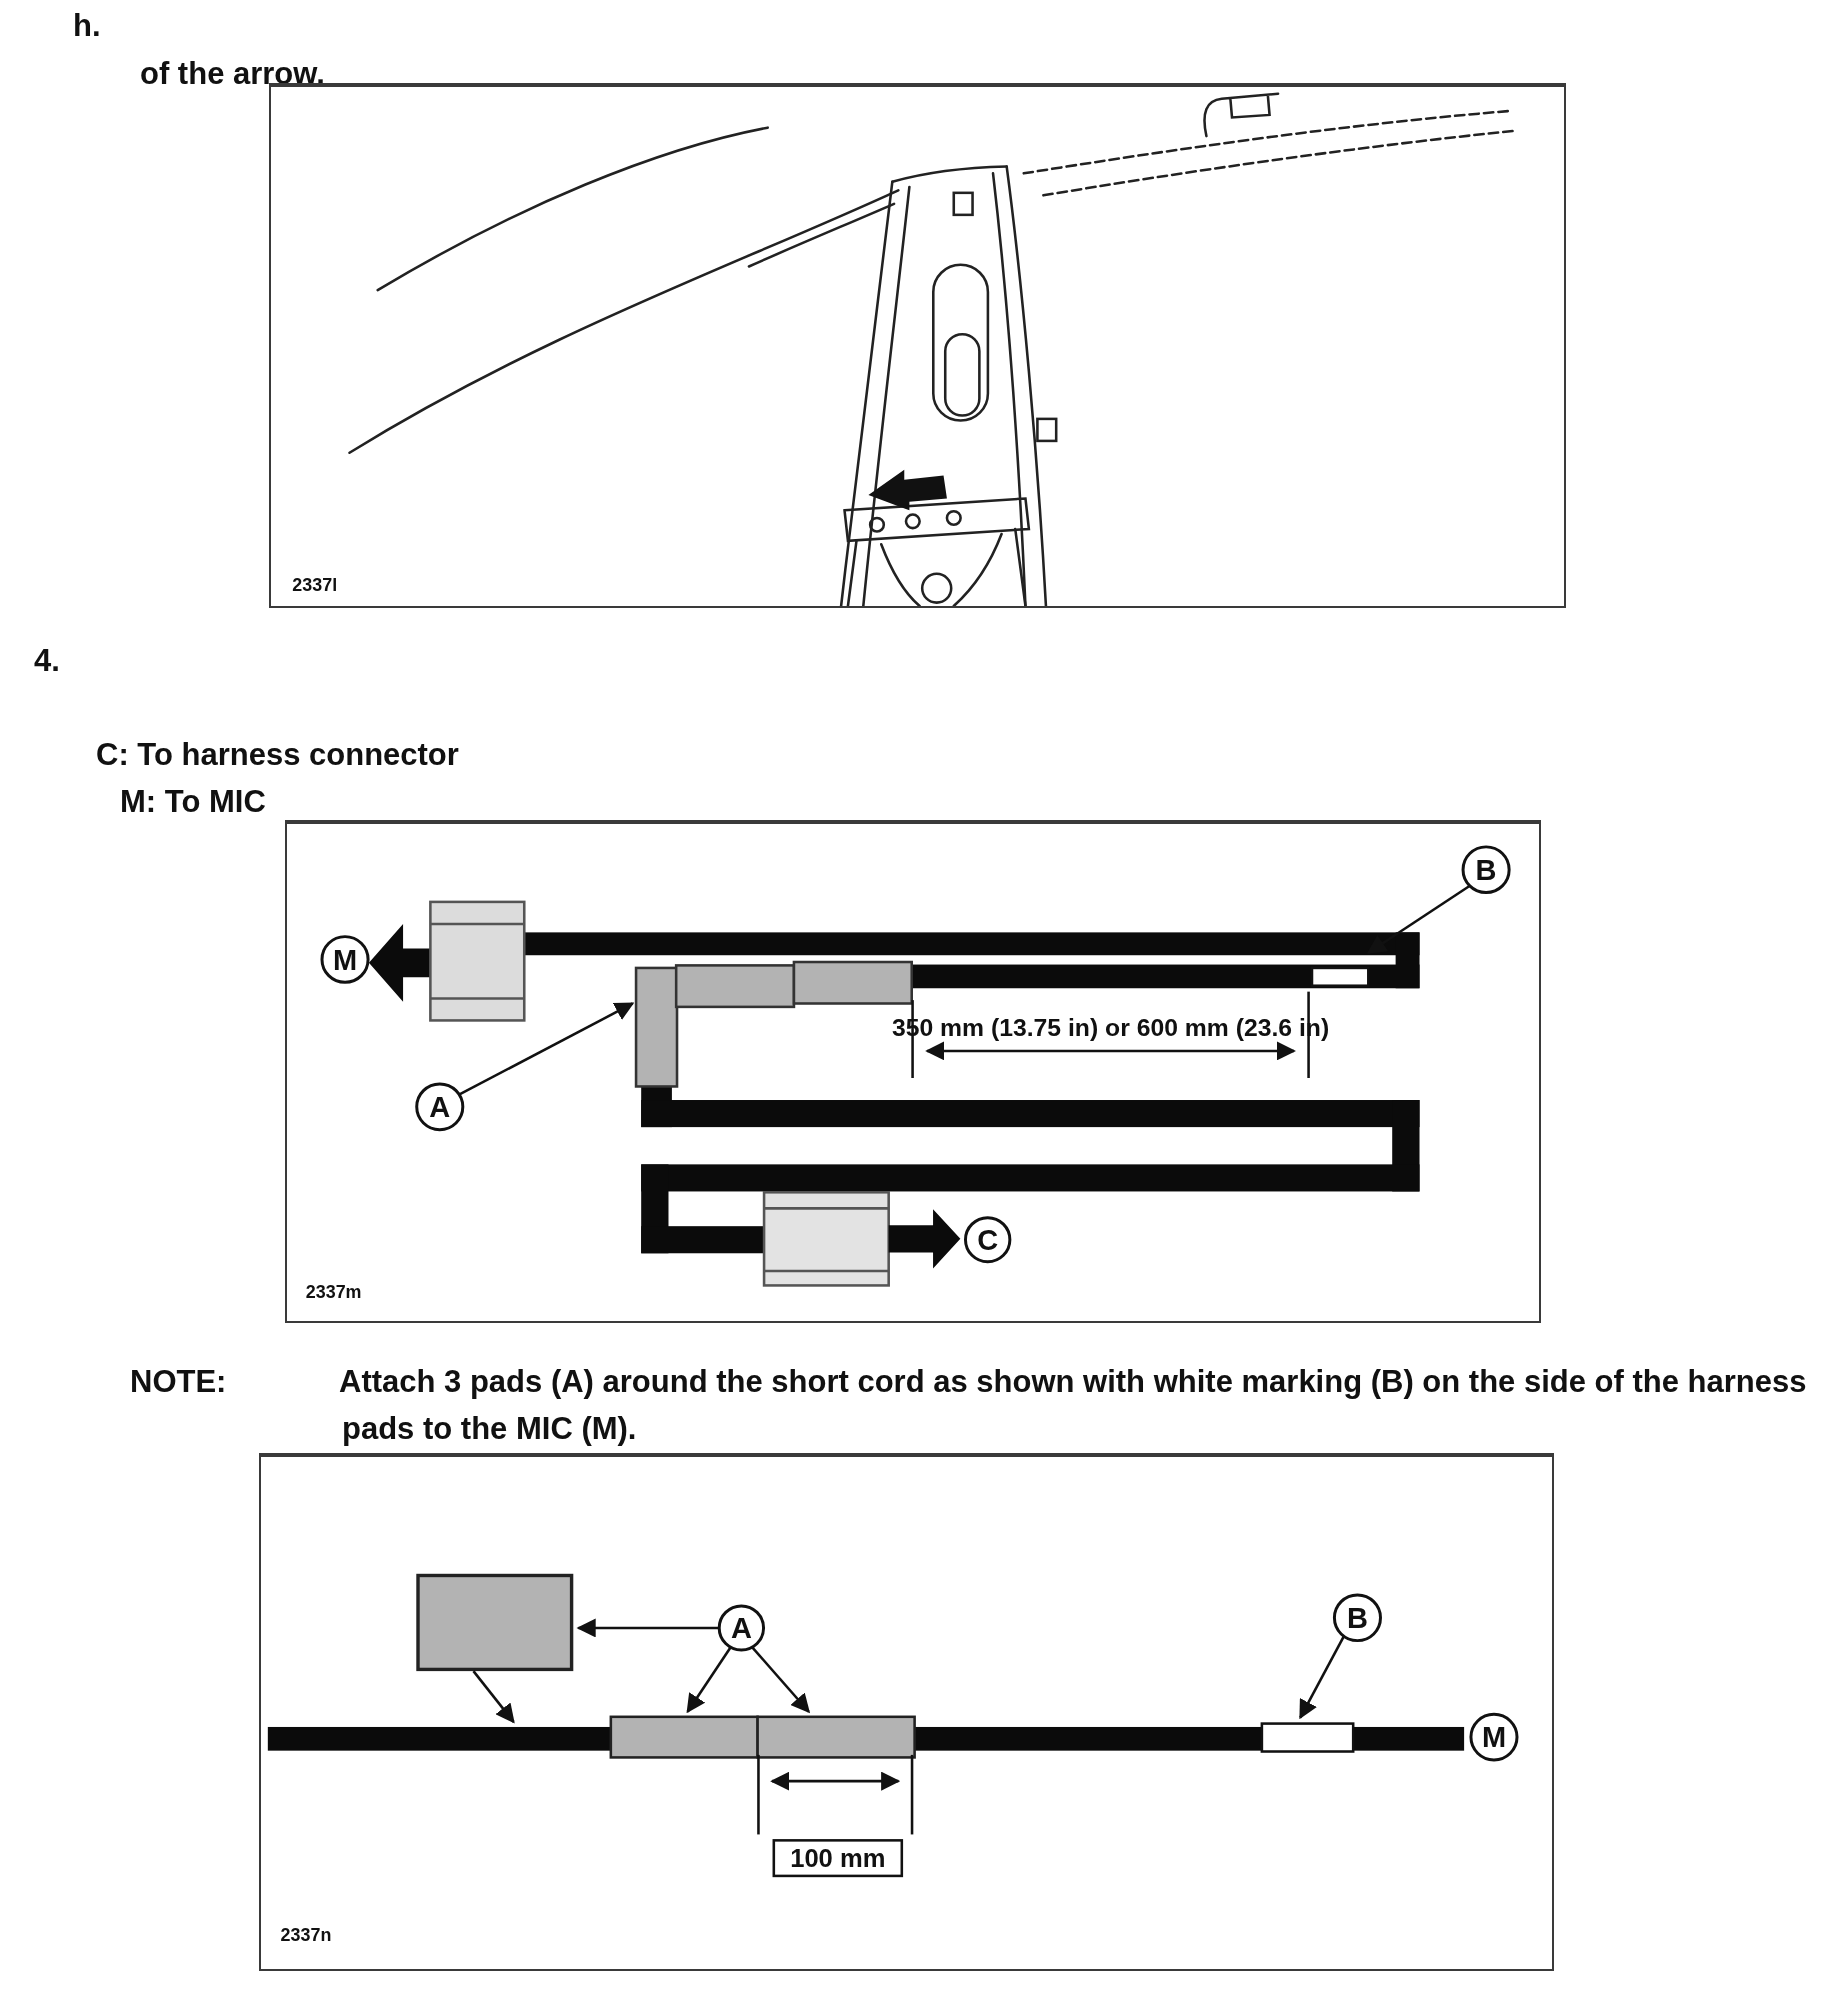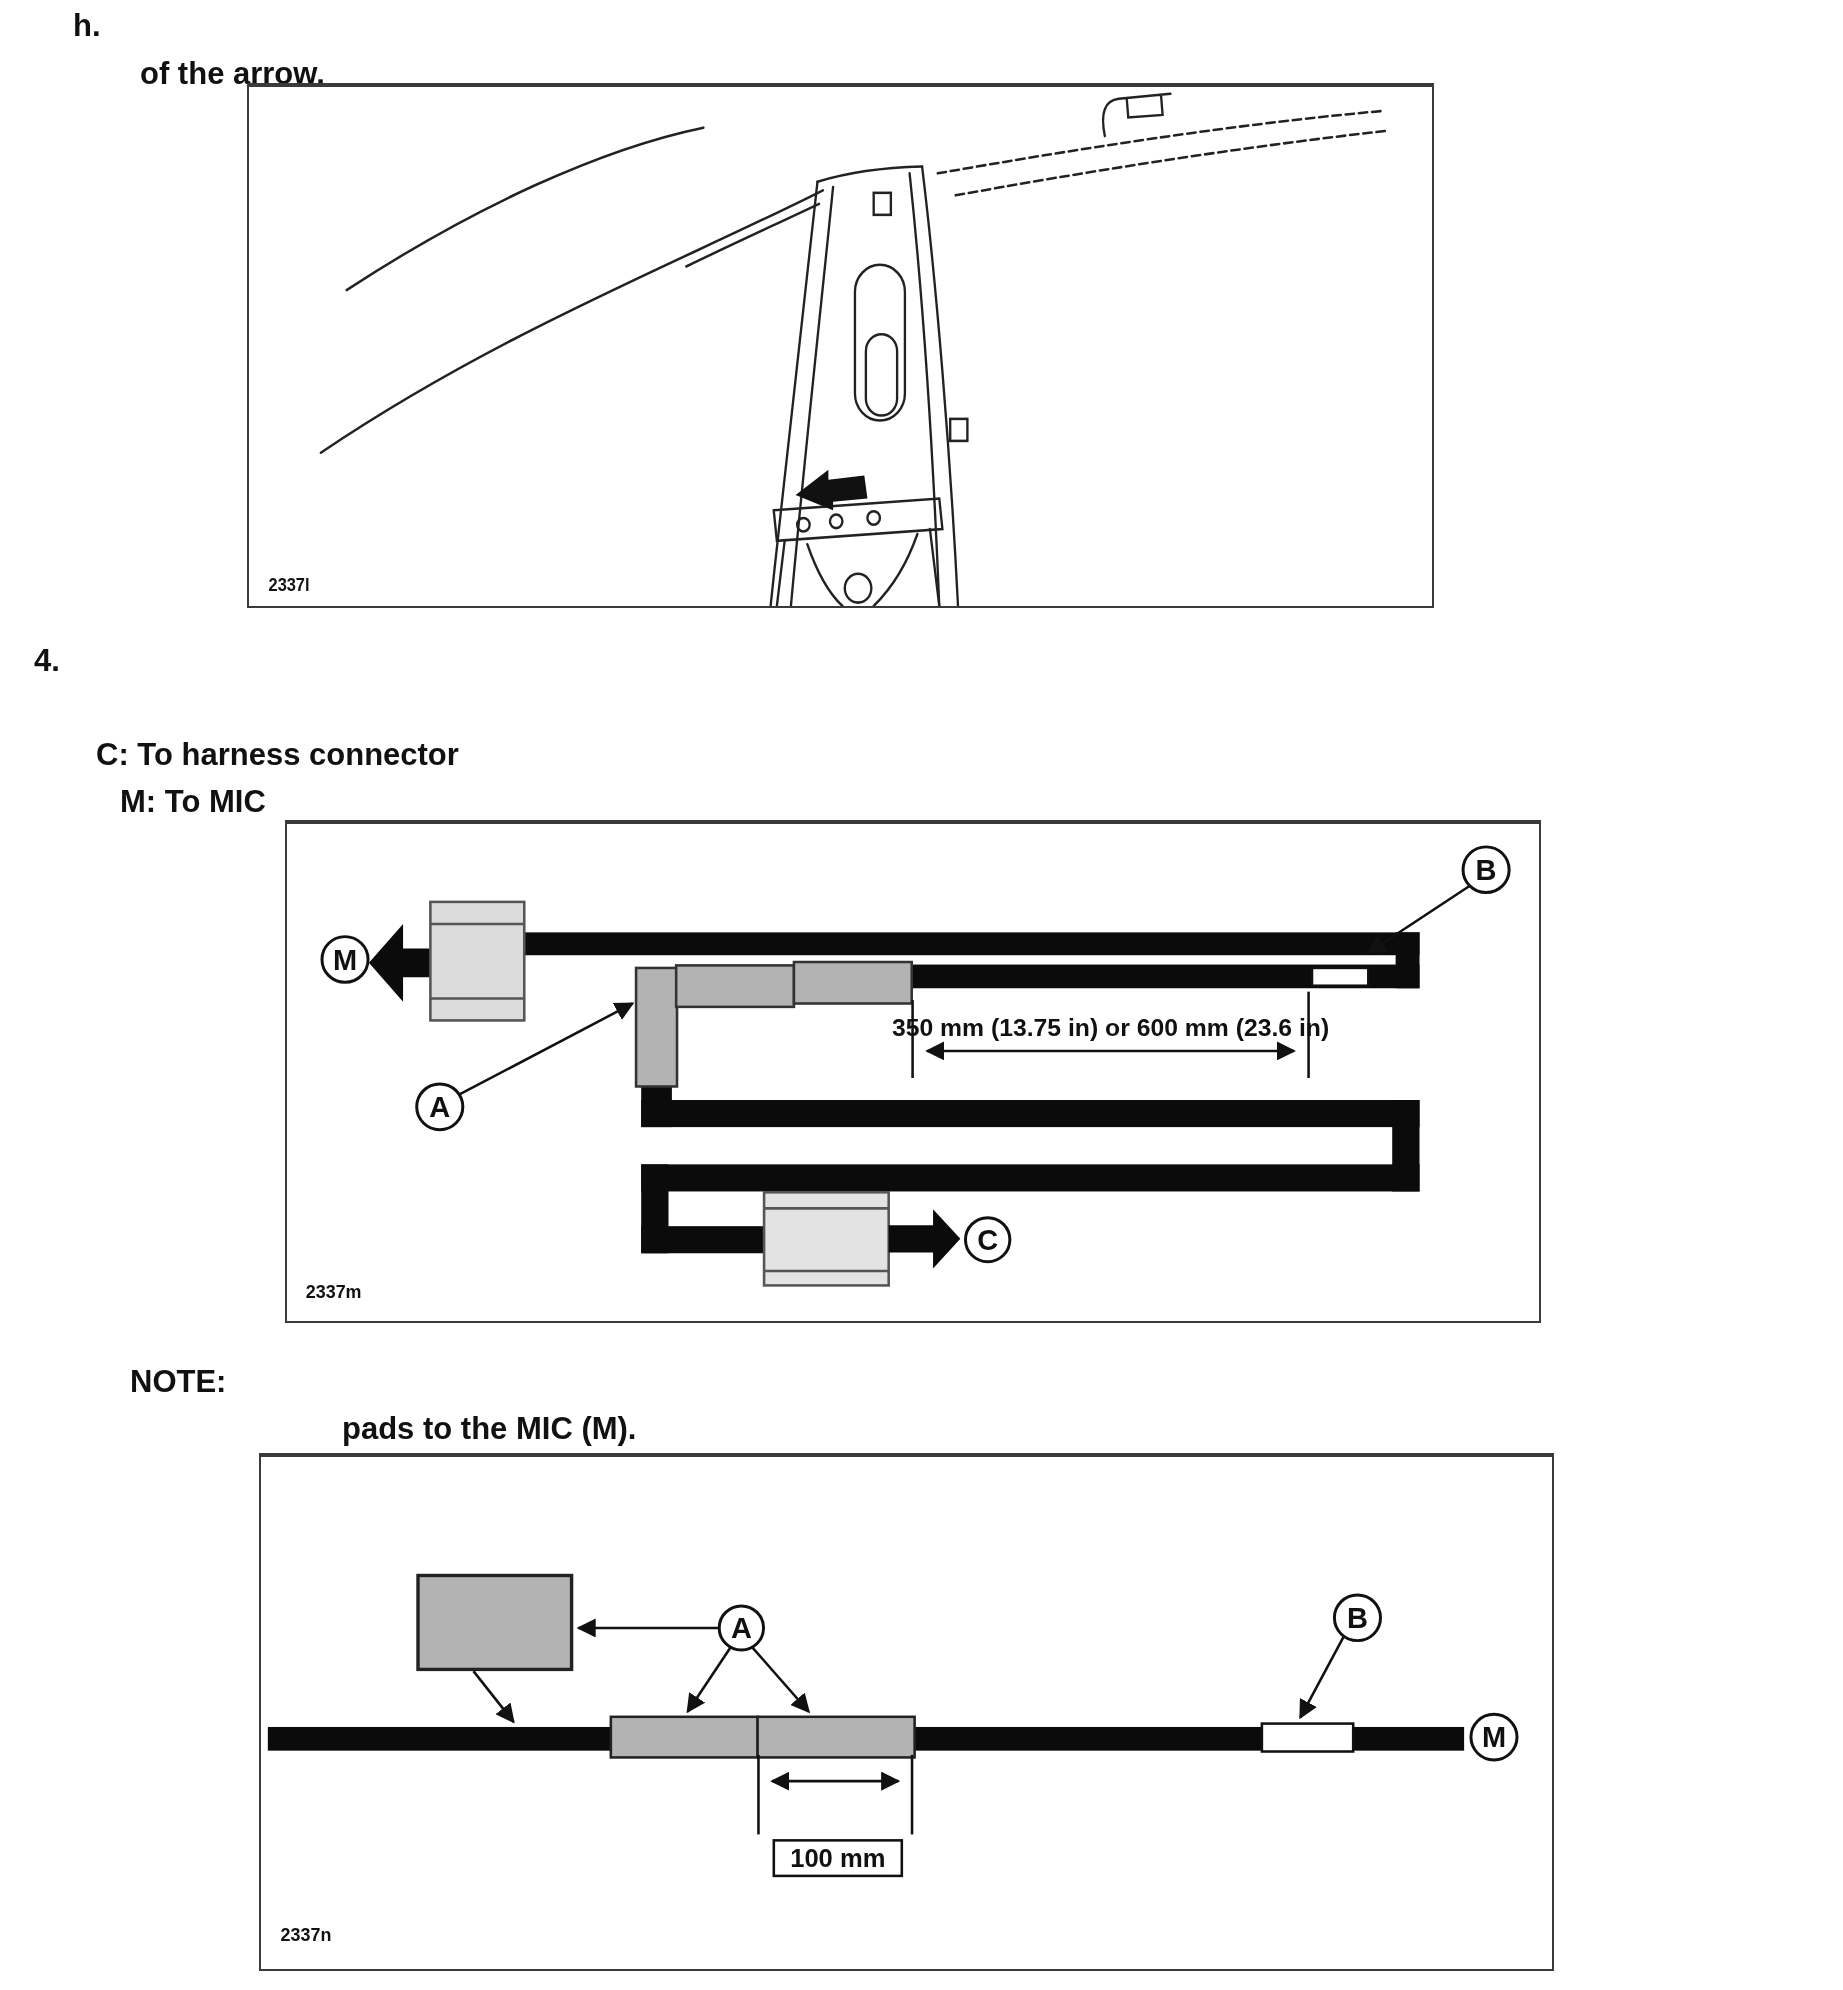--- a/index.html
+++ b/index.html
@@ -37,21 +37,21 @@
   .dim-label { font-size:29px; }
 </style>
 </head>
 <body>
 
 <div id="page">
 
   <div class="txt" style="left:73px; top:6.8px;">h.</div>
   <div class="txt" style="left:140px; top:55px;">of the arrow.</div>
 
-  <div class="fig-box" style="left:247px; top:83px; width:1187px; height:525px;">
+  <div class="fig-box" style="left:269px; top:83px; width:1297px; height:525px;">
     <svg viewBox="0 0 1515 613" preserveAspectRatio="none">
       <g fill="none" stroke="#222" stroke-width="3" stroke-linecap="round">
 
         <path d="M125,240 C290,140 455,72 582,48"></path>
         <path d="M92,432 C320,290 550,208 735,122"></path>
         <path d="M560,212 C620,185 680,160 730,138"></path>
 
         <path d="M882,102 C1050,75 1250,45 1455,28" stroke-dasharray="11,6"></path>
         <path d="M905,128 C1060,102 1260,72 1455,52" stroke-dasharray="11,6"></path>
 
@@ -143,20 +143,21 @@
       <text x="68" y="172" text-anchor="middle" class="callout-letter">M</text>
       <text x="179" y="346" text-anchor="middle" class="callout-letter">A</text>
       <text x="1405" y="66" text-anchor="middle" class="callout-letter">B</text>
       <text x="821" y="503" text-anchor="middle" class="callout-letter">C</text>
 
       <text x="22" y="560" class="figid">2337m</text>
     </svg>
   </div>
 
   <div class="txt" style="left:130px; top:1363px;">NOTE:</div>
+  <div class="txt" style="left:339px; top:1363px;">Attach 3 pads (A) around the short cord as shown with white marking (B) on the side of the harness</div>
   <div class="txt" style="left:342px; top:1410px;">pads to the MIC (M).</div>
 
   <div class="fig-box" style="left:259px; top:1453px; width:1295px; height:518px;">
     <svg viewBox="0 0 1513 605" preserveAspectRatio="none">
       <defs>
         <marker id="f3ah" viewBox="0 0 10 10" refX="9" refY="5" markerWidth="7.5" markerHeight="7.5" orient="auto-start-reverse">
           <path d="M0,0 L10,5 L0,10 z" fill="#111"></path>
         </marker>
       </defs>
 

